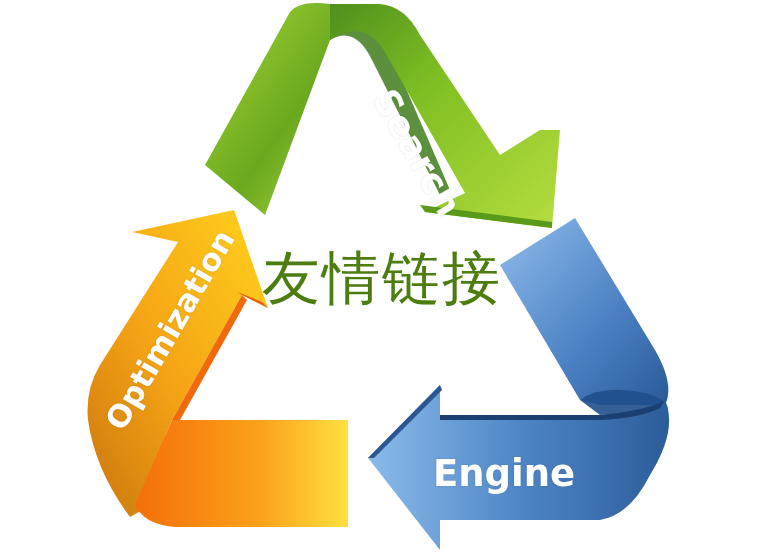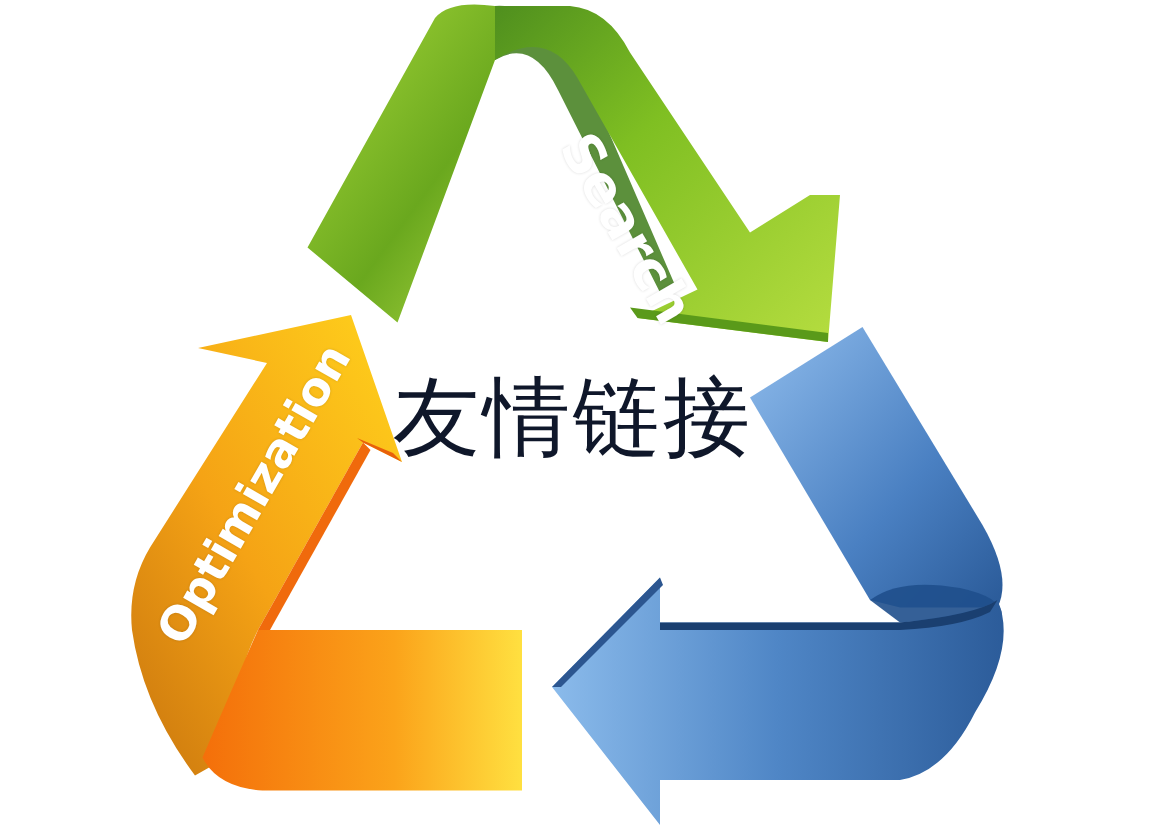--- a/index.html
+++ b/index.html
@@ -1,21 +1,21 @@
 <!DOCTYPE html>
 <html><head>
   <meta charset="utf-8">
   <style>
     html, body { margin: 0; padding: 0; background: #ffffff; }
     body { width: 775px; height: 557px; overflow: hidden; position: relative; }
     .canvas { position: absolute; left: 0; top: 0; width: 775px; height: 557px; }
     svg { position: absolute; left: 0; top: 0; }
     .center-title {
       position: absolute; left: 262px; top: 243px; width: 250px; height: 70px;
-      color: #0f172a; font-family: "DejaVu Serif", "Liberation Serif", serif;
+      color: #4d7c0f; font-family: "DejaVu Serif", "Liberation Serif", serif;
       font-size: 58px; line-height: 70px; letter-spacing: 2px; white-space: nowrap;
     }
     .arrow-label {
       position: absolute; color: #ffffff;
       font-family: "DejaVu Sans", "Liberation Sans", sans-serif;
       font-weight: bold; white-space: nowrap;
       text-shadow: 0 0 2px rgba(0,0,0,0.15);
     }
     .label-search { left: 400px; top: 82px; font-size: 36px; transform-origin: left top; transform: rotate(60deg); }
     .label-engine { left: 433px; top: 452px; font-size: 37px; }
@@ -85,14 +85,15 @@
       <path d="M242 295 L268 308 L262 302 L238 292 Z" fill="#e8600a"></path>
       <path d="M172 420 L242 295 L247 300 L180 420 Z" fill="#f06a0c"></path>
 
       <path d="M172 420 L348 420 L348 527 L175 527 Q145 525 135 505 Q150 470 172 420 Z" fill="url(#gOrangeB)"></path>
     </g>
   </svg>
 
   <div class="center-title">友情链接</div>
 
   <div class="arrow-label label-search">Search</div>
+  <div class="arrow-label label-engine">Engine</div>
   <div class="arrow-label label-optimization">Optimization</div>
 </div>
 
 </body></html>

